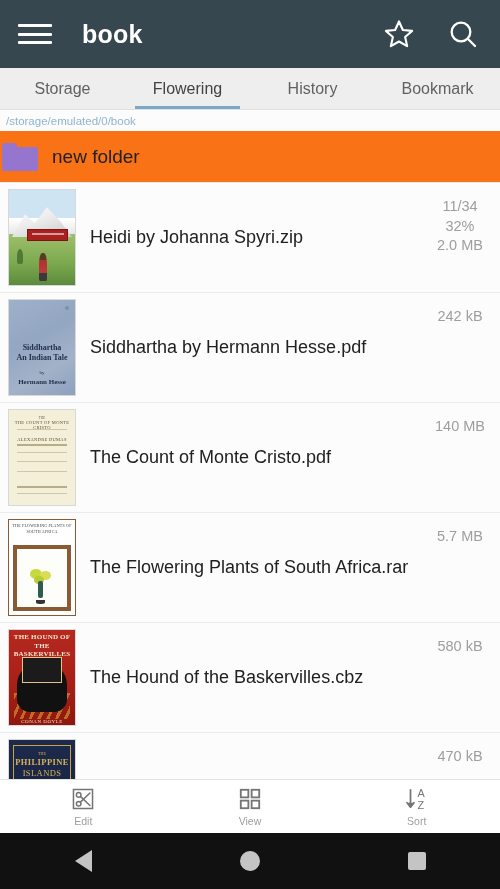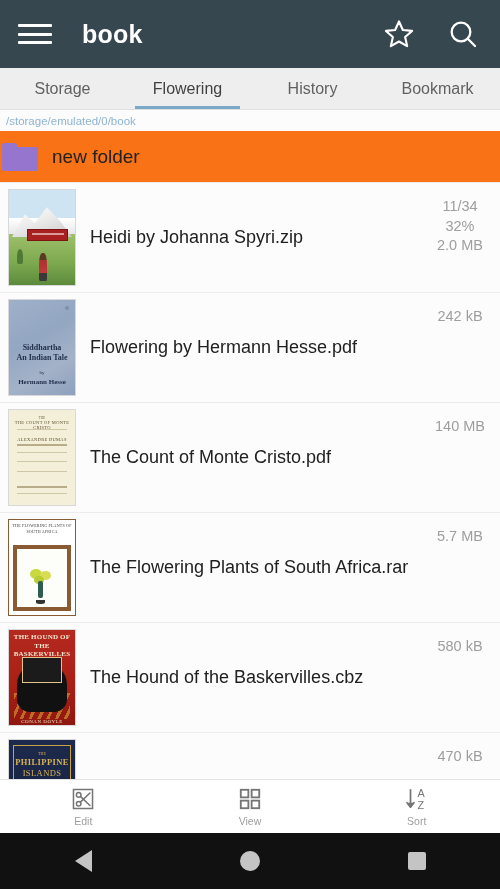--- a/index.html
+++ b/index.html
@@ -295,21 +295,21 @@
           <div class="dot"></div>
           <div class="txt">
             <div class="t1">Siddhartha</div>
             <div class="t1">An Indian Tale</div>
             <div class="t2">by</div>
             <div class="t3">Hermann Hesse</div>
           </div>
         </div>
       </div>
       <div class="file-mid">
-        <div class="file-name">Flowering by Hermann Hesse.pdf</div>
+        <div class="file-name">Siddhartha by Hermann Hesse.pdf</div>
       </div>
       <div class="file-meta">
         <div class="meta-line">242 kB</div>
       </div>
     </div>
 
     <div class="file-row">
       <div class="thumb-wrap">
         <div class="thumb th-monte">
           <div class="cap" style="top:6%;font-size:3px;">THE</div>

